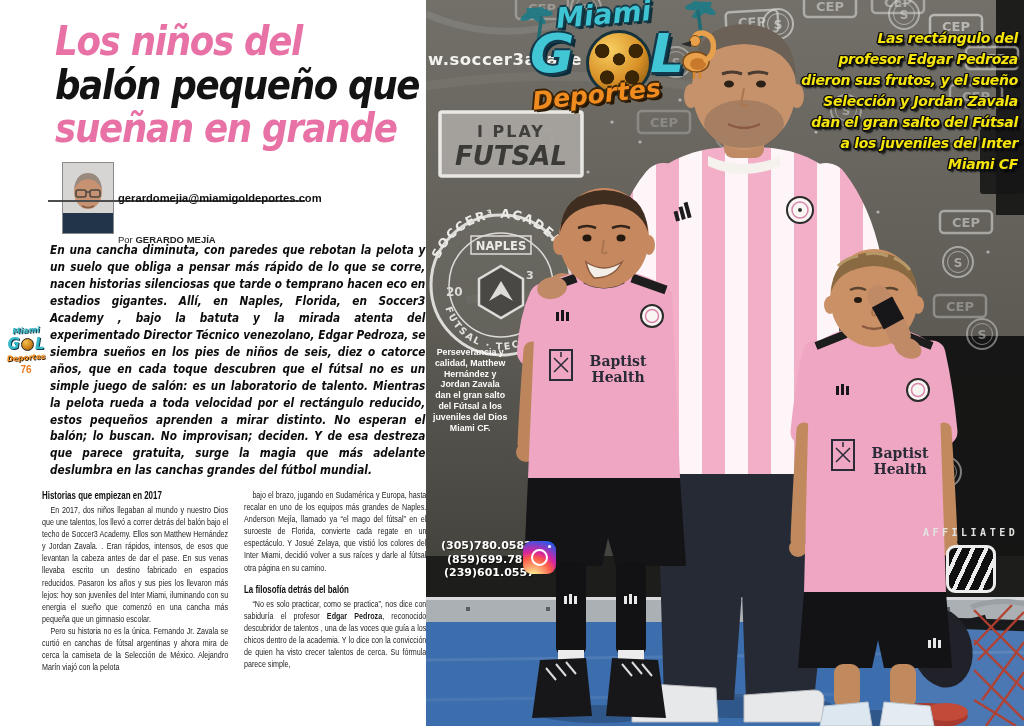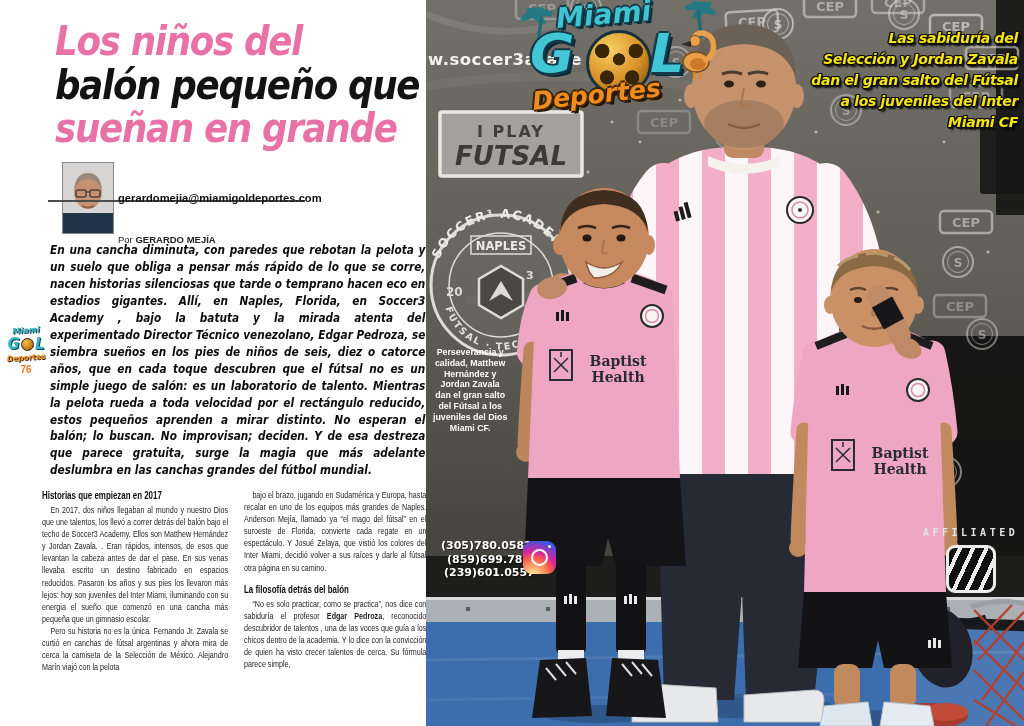--- a/index.html
+++ b/index.html
@@ -429,21 +429,23 @@
 
     <div class="abs insta">
       <div class="insta-ring"></div>
       <div class="insta-dot"></div>
     </div>
 
     <div class="abs affiliated">AFFILIATED</div>
     <div class="abs senda"></div>
 
     <div class="abs quote">
-      <div>Las sabiduría del</div>
+      <div>Las rectángulo del</div>
+      <div>profesor Edgar Pedroza</div>
+      <div>dieron sus frutos, y el sueño</div>
       <div>Selección y Jordan Zavala</div>
       <div>dan el gran salto del Fútsal</div>
       <div>a los juveniles del Inter</div>
       <div>Miami CF</div>
     </div>
 
     <div class="abs logo">
       <svg class="palm palm1" width="46" height="44" viewBox="0 0 46 44">
         <g fill="#1f7a86">
             <ellipse cx="14" cy="12" rx="13" ry="4" transform="rotate(-28 14 12)"></ellipse>

